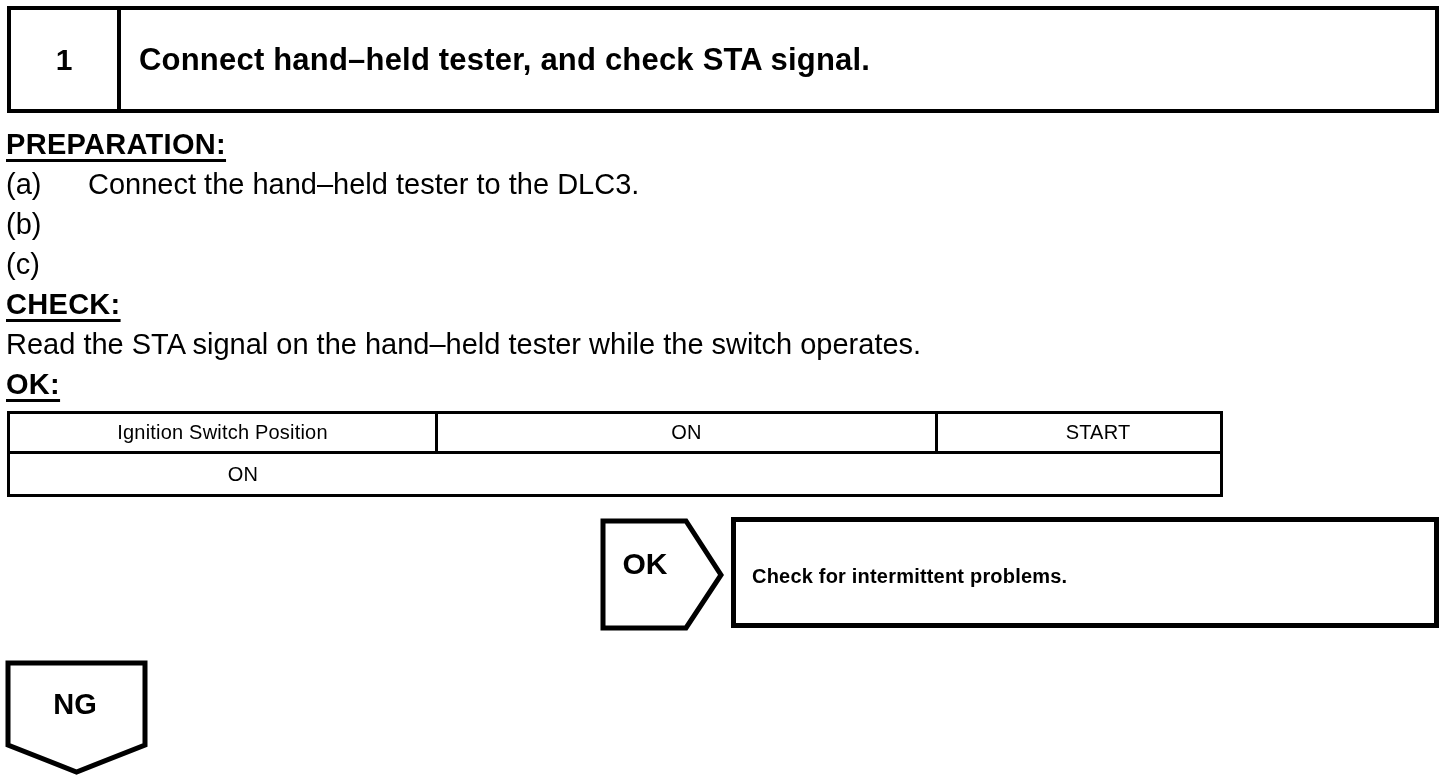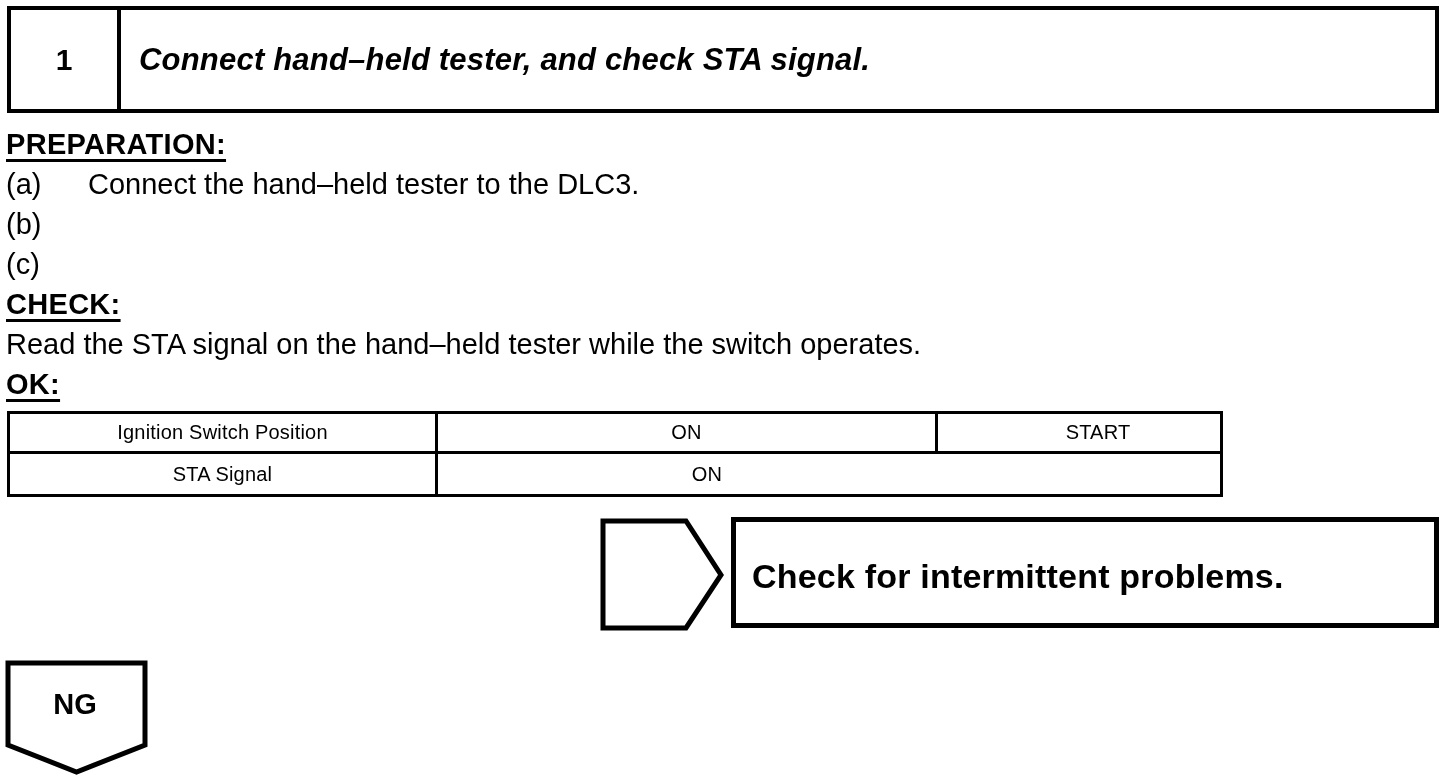--- a/index.html
+++ b/index.html
@@ -20,21 +20,20 @@
   }
   .step-number {
     width: 110px; border-right: 4px solid #000; box-sizing: border-box;
     display: flex; align-items: center; justify-content: center;
     font-weight: bold; font-size: 30px;
   }
   .step-title {
     flex: 1; display: flex; align-items: center;
     padding-left: 18px; font-weight: bold; font-size: 31px;
     letter-spacing: 0.2px;
-    font-style: italic;
   }
 
   
   .content {
     position: absolute; left: 6px; top: 128px; width: 1442px;
     font-size: 29px;
   }
   .line { height: 40px; display: flex; white-space: pre; }
   .heading-text {
     font-weight: bold;
@@ -73,21 +72,21 @@
     position: absolute; left: 601px; top: 524px; width: 88px; height: 80px;
     display: flex; align-items: center; justify-content: center;
     font-weight: bold; font-size: 30px;
   }
   .action-box {
     position: absolute; left: 731px; top: 517px;
     width: 708px; height: 111px;
     border: 5px solid #000; box-sizing: border-box;
     display: flex; align-items: center;
     padding-left: 16px; padding-top: 8px; box-sizing: border-box;
-    font-weight: bold; font-size: 34px; letter-spacing: 0.2px;
+    font-weight: bold; font-size: 20px; letter-spacing: 0.2px;
     background: #fff;
   }
   .ng-connector-svg { position: absolute; left: 4px; top: 659px; }
   .ng-connector-label {
     position: absolute; left: 4px; top: 664px; width: 142px; height: 80px;
     display: flex; align-items: center; justify-content: center;
     font-weight: bold; font-size: 29px;
   }
 </style>
 </head>
@@ -125,28 +124,28 @@
     </div>
   </div>
 
   <div class="result-table">
     <div class="result-row">
       <div class="result-cell">Ignition Switch Position</div>
       <div class="result-cell">ON</div>
       <div class="result-cell">START</div>
     </div>
     <div class="result-row">
-      <div class="result-cell">STA Signal</div>
       <div class="result-cell">ON</div>
     </div>
   </div>
 
   <svg class="ok-connector-svg" width="126" height="115" viewBox="0 0 126 115">
     <polygon points="4,4 87,4 122,58 87,111 4,111" fill="#ffffff" stroke="#000000" stroke-width="5" stroke-linejoin="miter"></polygon>
   </svg>
+  <div class="ok-connector-label">OK</div>
 
   <div class="action-box">
     <span>Check for intermittent problems.</span>
   </div>
 
   <svg class="ng-connector-svg" width="146" height="117" viewBox="0 0 146 117">
     <polygon points="4,4 141,4 141,86 72.5,113 4,86" fill="#ffffff" stroke="#000000" stroke-width="5" stroke-linejoin="miter"></polygon>
   </svg>
   <div class="ng-connector-label">NG</div>
 

